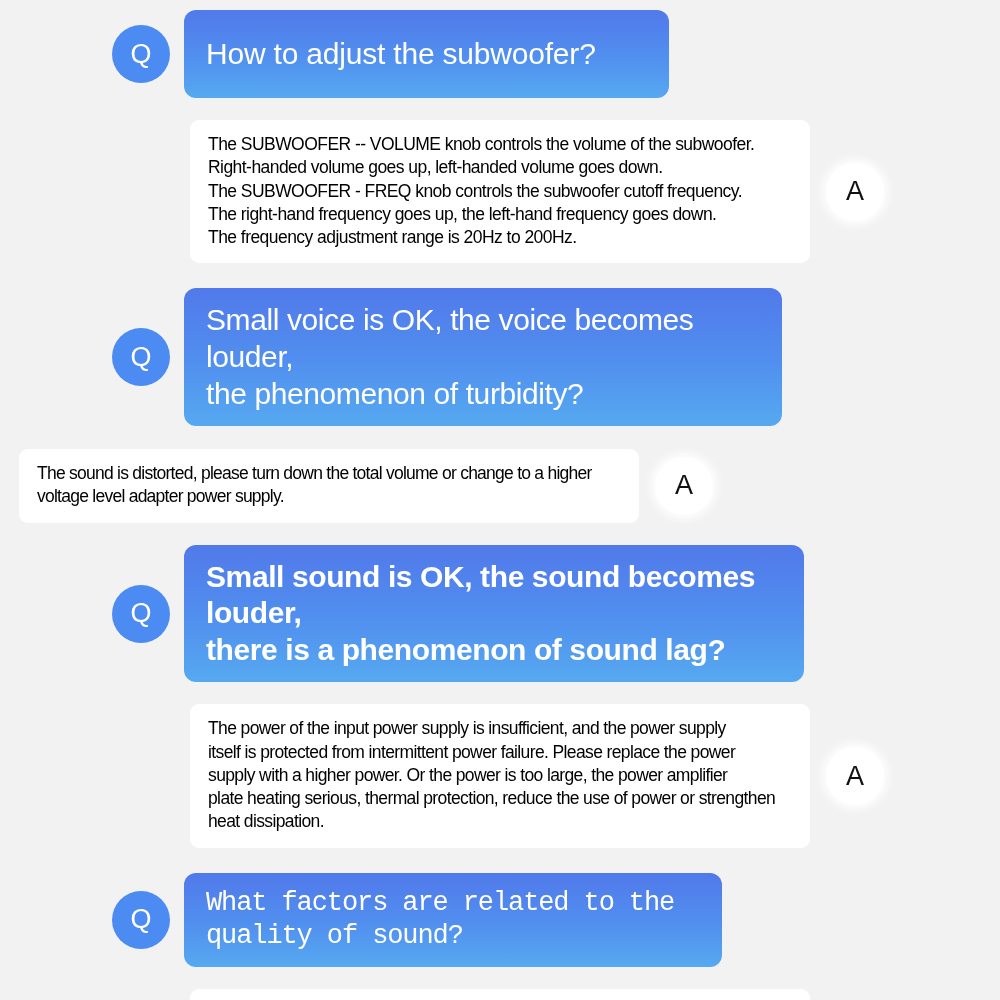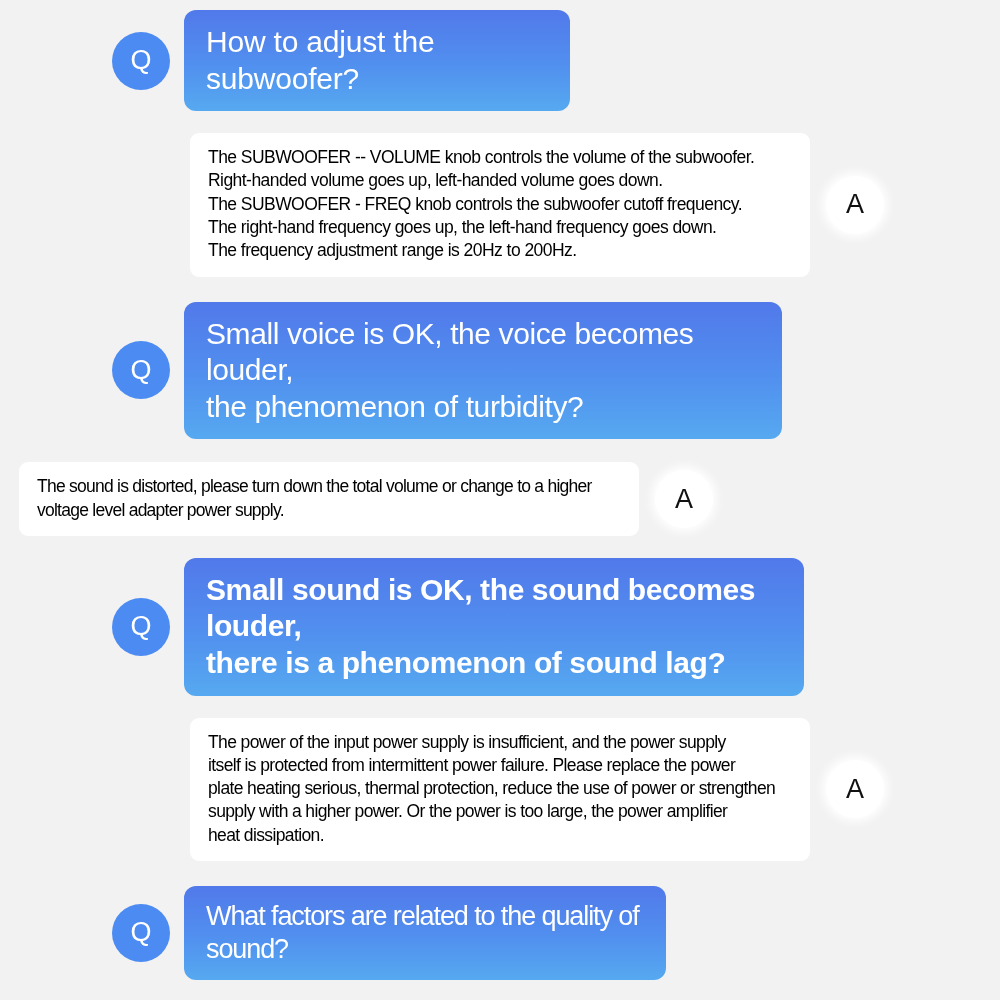--- a/index.html
+++ b/index.html
@@ -64,24 +64,24 @@
     padding: 14px 22px;
     box-sizing: border-box;
     font-size: 30px;
     line-height: 1.22;
     letter-spacing: -0.2px;
     display: flex;
     align-items: center;
     min-height: 60px;
   }
 
-  .question-bubble.w1 { width: 386px; min-height: 88px; }
+  .question-bubble.w1 { width: 485px; min-height: 88px; }
   .question-bubble.w2 { width: 598px; min-height: 92px; }
   .question-bubble.w3 { width: 620px; min-height: 92px; font-weight: bold; }
-  .question-bubble.w4 { width: 482px; min-height: 90px; font-size: 27px; letter-spacing: -1.1px; }
+  .question-bubble.w4 { width: 538px; min-height: 90px; font-size: 27px; letter-spacing: -1.1px; font-family: Liberation Mono, monospace; }
 
   .question-bubble.w2 .q-text,
   .question-bubble.w3 .q-text {
     letter-spacing: -0.4px;
   }
 
   
   .answer-row {
     display: flex;
     align-items: center;
@@ -181,22 +181,22 @@
         <span class="q-text">
           <span class="line">Small sound is OK, the sound becomes louder,</span><br>
           <span class="line">there is a phenomenon of sound lag?</span>
         </span>
       </div>
     </div>
     <div class="answer-row">
       <div class="answer-card a3">
         <div class="line">The power of the input power supply is insufficient, and the power supply</div>
         <div class="line">itself is protected from intermittent power failure. Please replace the power</div>
+        <div class="line">supply with a higher power. Or the power is too large, the power amplifier</div>
         <div class="line">plate heating serious, thermal protection, reduce the use of power or strengthen</div>
-        <div class="line">supply with a higher power. Or the power is too large, the power amplifier</div>
         <div class="line">heat dissipation.</div>
       </div>
       <div class="avatar avatar-a">
         <span>A</span>
       </div>
     </div>
   </div>
 
   <div class="qa-block block4">
     <div class="question-row">

